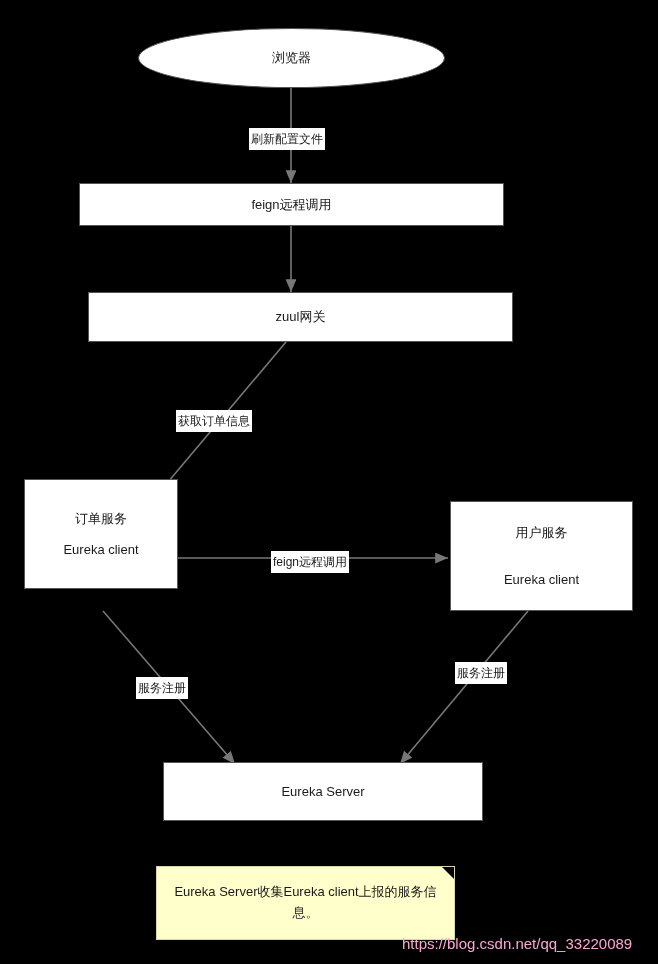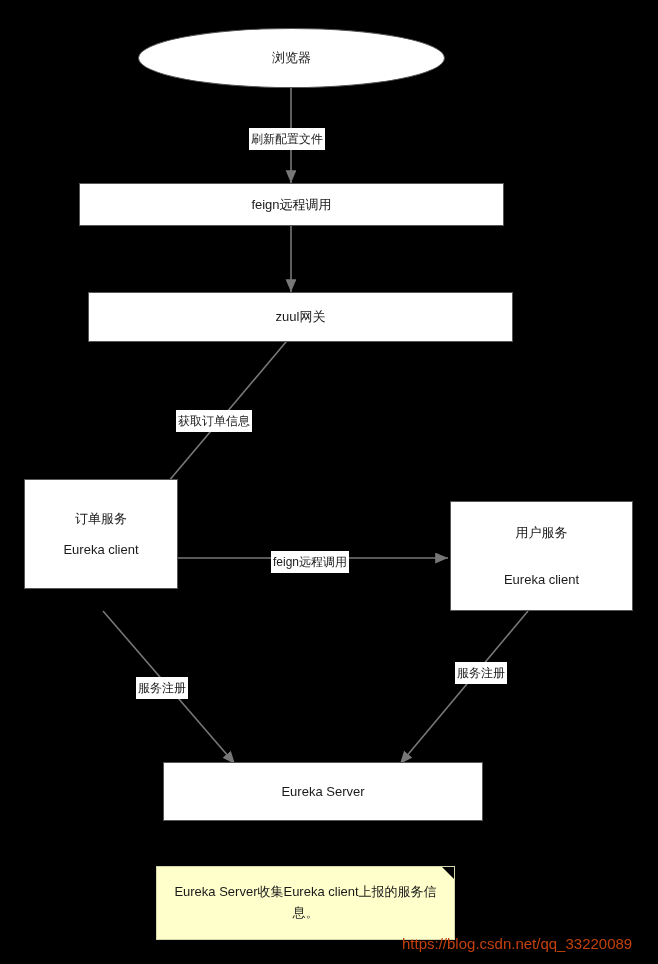--- a/index.html
+++ b/index.html
@@ -67,21 +67,21 @@
     position: absolute;
     background: #ffffff;
     color: #1a1a1a;
     font-size: 12px;
     line-height: 1.2;
     padding: 4px 2px;
     white-space: nowrap;
   }
   .watermark {
     position: absolute;
-    color: #c2410c;
+    color: #f9a8d4;
     font-size: 15px;
     white-space: nowrap;
   }
 </style>
 </head>
 <body>
 
 <svg id="diagram-canvas" viewBox="0 0 658 964" xmlns="http://www.w3.org/2000/svg">
   <defs>
     <marker id="arrow" markerWidth="10" markerHeight="10" refX="8" refY="3.4" orient="auto" markerUnits="strokeWidth">

